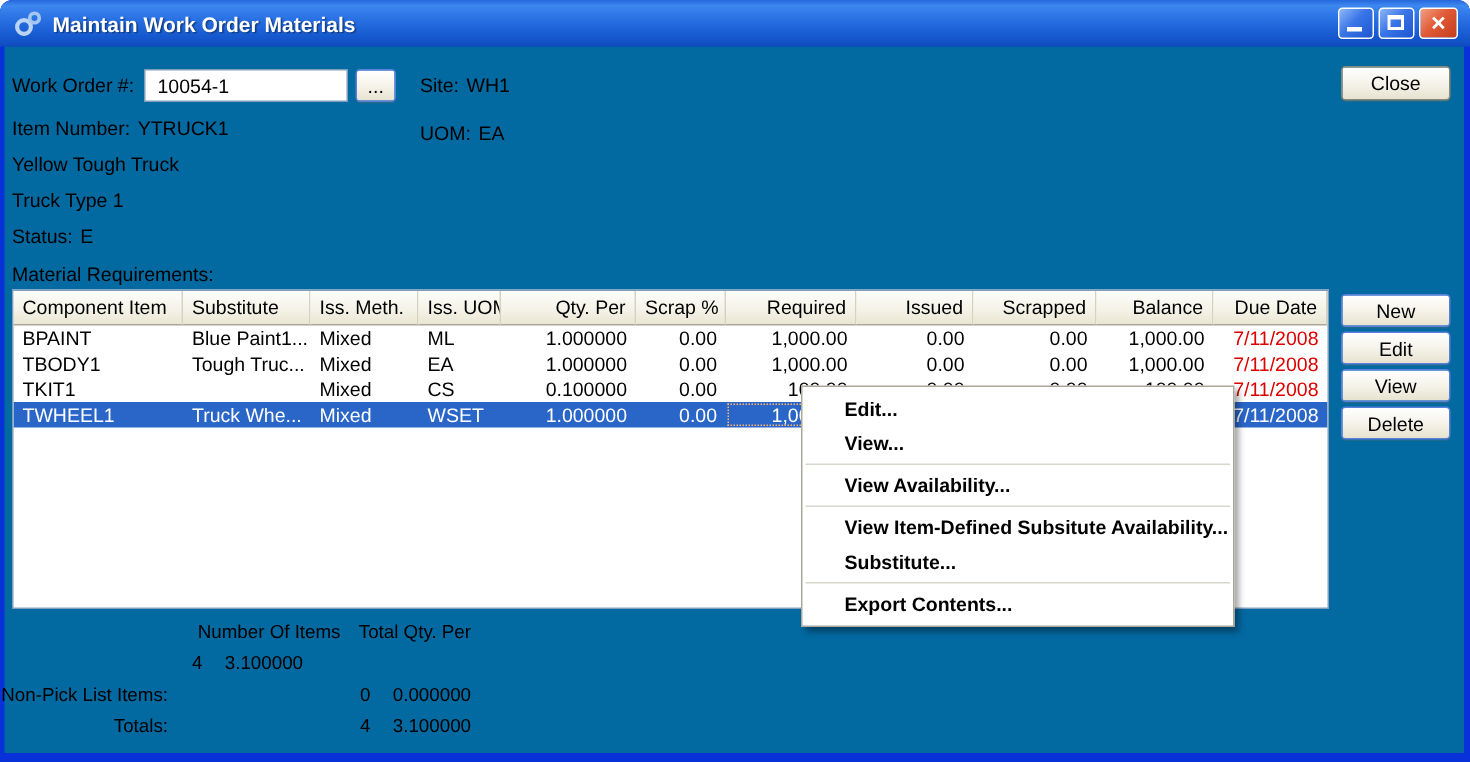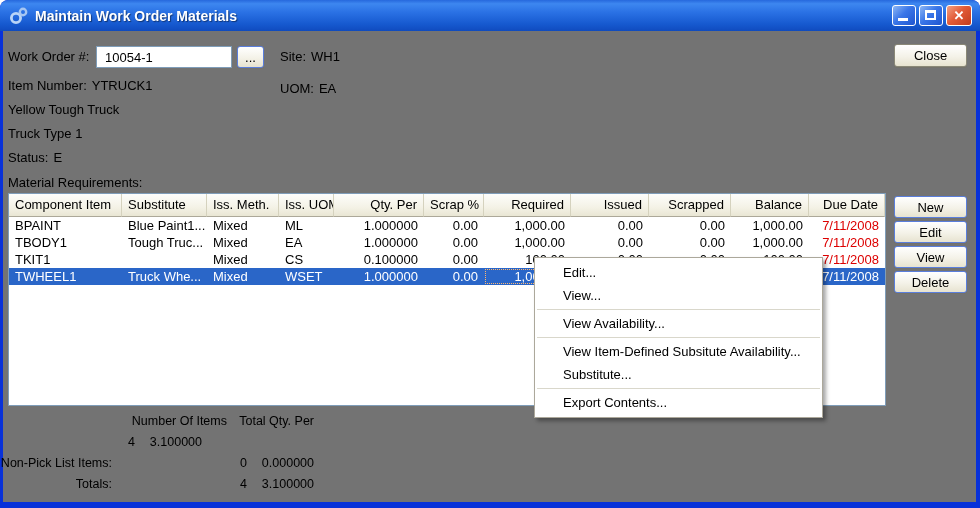--- a/index.html
+++ b/index.html
@@ -10,21 +10,21 @@
     display:flex;align-items:center;}
   .title-icon{margin-left:8px;width:22px;height:20px;flex:0 0 auto;}
   .title-text{margin-left:5px;color:#fff;font-weight:bold;font-size:14px;text-shadow:1px 1px 1px rgba(0,0,0,.45);white-space:nowrap;}
   .wbtn{position:absolute;top:5px;width:24px;height:21px;border:1px solid #fff;border-radius:3px;box-sizing:border-box;cursor:default;}
   .wbtn.min{right:64px;background:linear-gradient(135deg,#8db7f5 0%,#3a76e8 45%,#1e55d0 100%);}
   .wbtn.max{right:37px;background:linear-gradient(135deg,#8db7f5 0%,#3a76e8 45%,#1e55d0 100%);}
   .wbtn.close{right:8px;width:26px;background:linear-gradient(135deg,#f3a183 0%,#e25b38 45%,#c33c1c 100%);}
   .glyph-min{position:absolute;left:5px;bottom:4px;width:10px;height:3px;background:#fff;}
   .glyph-max{position:absolute;left:5px;top:4px;width:11px;height:10px;box-sizing:border-box;border:2px solid #fff;border-top-width:3px;}
   .glyph-x{display:block;text-align:center;line-height:19px;color:#fff;font-weight:bold;font-size:13px;}
-  .client{position:absolute;left:3px;top:31px;right:4px;bottom:6px;background:#737373;}
+  .client{position:absolute;left:3px;top:31px;right:4px;bottom:6px;background:#0369a1;}
   .lbl{position:absolute;line-height:22px;white-space:nowrap;}
   .val{margin-left:5px;}
   .tinput{position:absolute;left:93px;top:15px;width:136px;height:22px;box-sizing:border-box;border:1px solid #7F9DB9;background:#fff;font-family:"Liberation Sans",sans-serif;font-size:13px;padding:0 8px;}
   .xpbtn{position:absolute;box-sizing:border-box;border:1px solid #5a7edc;border-radius:3px;
     background:linear-gradient(180deg,#ffffff 0%,#f4f2e8 55%,#e7e3d0 100%);
     font-family:"Liberation Sans",sans-serif;font-size:13px;color:#000;text-align:center;cursor:default;
     box-shadow:0 1px 0 rgba(120,110,80,.25);}
   .xpbtn.gray{border-color:#8a8877;}
   .browse{left:234px;top:15px;width:27px;height:22px;}
   .closebtn{left:891px;top:13px;width:73px;height:23px;}
@@ -45,21 +45,21 @@
   .srow{display:flex;height:21px;line-height:21px;}
   .sc1{width:112px;text-align:right;white-space:nowrap;}
   .sc2{width:135px;text-align:right;white-space:nowrap;}
   .sc3{width:67px;text-align:right;white-space:nowrap;}
   .sumhdr{position:absolute;top:380px;height:21px;line-height:21px;font-size:12.5px;text-align:right;white-space:nowrap;}
   .costs{position:absolute;left:270px;top:382px;width:188px;text-align:right;font-size:12.5px;}
   .costline{height:29px;line-height:29px;white-space:nowrap;}
   
   .cmenu{position:absolute;left:531px;top:226px;width:289px;box-sizing:border-box;background:#fff;border:1px solid #aca89b;
     box-shadow:3px 3px 4px rgba(0,0,0,.35);padding:3px 0;z-index:50;}
-  .mitem{height:23px;line-height:23px;padding-left:28px;white-space:nowrap;cursor:default;}
+  .mitem{height:23px;line-height:23px;padding-left:28px;white-space:nowrap;cursor:default;font-weight:bold;}
   .msep{border-top:1px solid #d9d7cb;margin:2px 2px;height:0;}
 </style>
 </head>
 <body>
 
 <div class="window">
   <div class="titlebar">
     <svg class="title-icon" viewBox="0 0 22 20">
       <circle cx="8" cy="12" r="4.6" fill="none" stroke="#b9d4f7" stroke-width="2.8"></circle>
       <circle cx="15" cy="6" r="3.2" fill="none" stroke="#a6c6f2" stroke-width="2.4"></circle>

